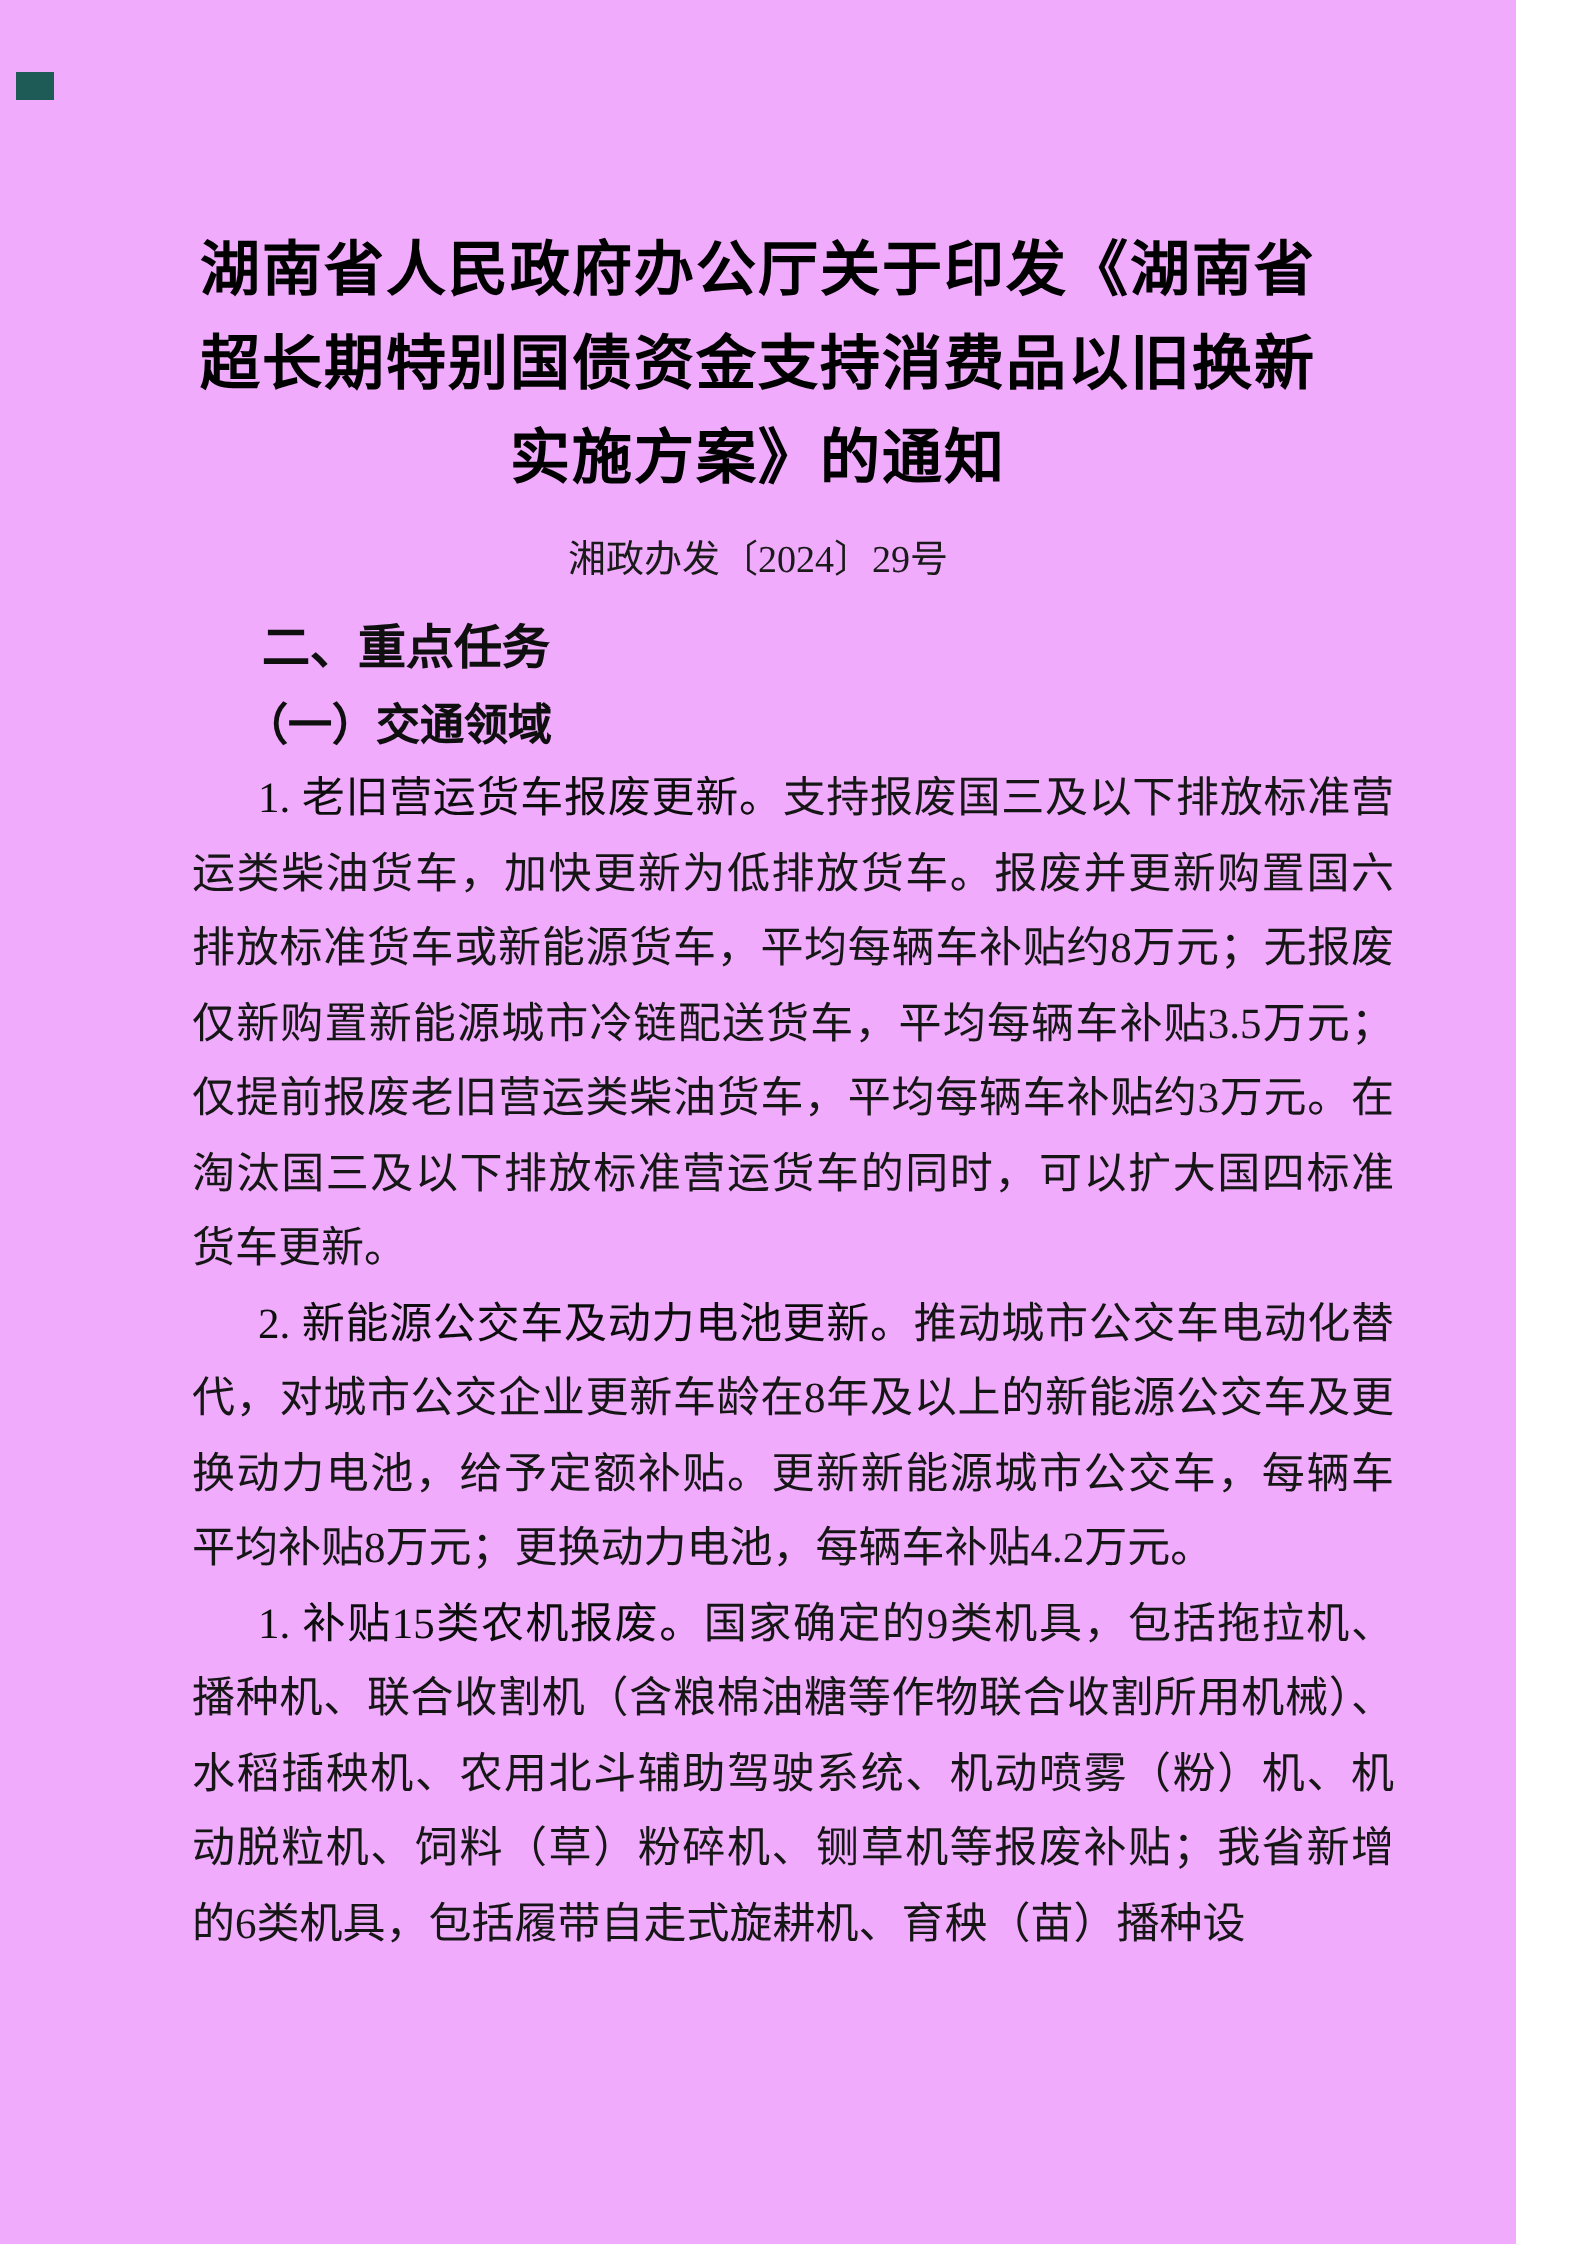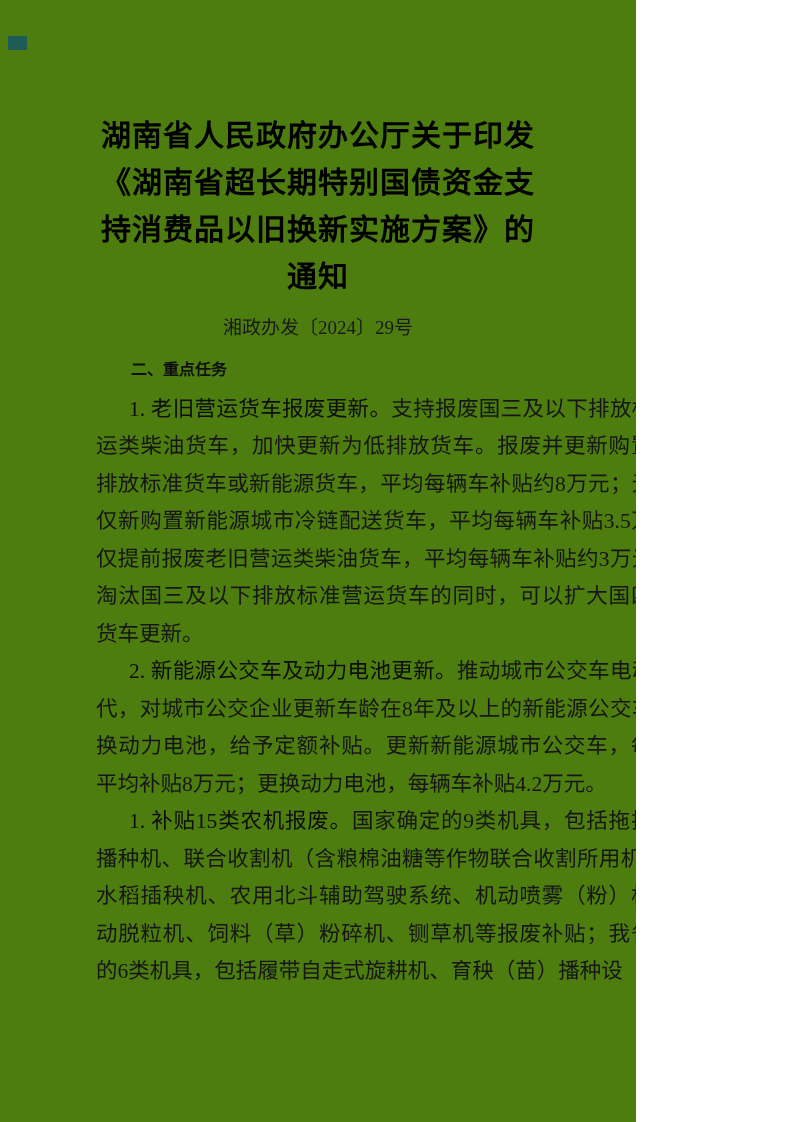--- a/index.html
+++ b/index.html
@@ -1,20 +1,20 @@
 <!DOCTYPE html>
 <html lang="zh-CN"><head>
 <meta charset="utf-8">
 <style>
   html, body { margin: 0; padding: 0; background: #ffffff; }
   .page {
     position: relative;
-    width: 636px;
+    width: 758px;
     height: 1122px;
-    background: #4d7c0f;
+    background: #f0abfc;
     overflow: hidden;
     color: #121212;
     font-family: "Liberation Serif", "DejaVu Serif", serif;
   }
   .corner-mark {
     position: absolute;
     left: 8px;
     top: 36px;
     width: 19px;
     height: 14px;
@@ -40,23 +40,23 @@
     font-family: "Liberation Serif", "DejaVu Serif", serif;
   }
   .content {
     margin: 12px 96px 0 96px;
     width: 601px;
     font-size: 21.5px;
     line-height: 37.5px;
   }
   .h-section {
     padding-left: 35px;
-    font-family: Liberation Mono, monospace;
+    font-family: Liberation Sans, sans-serif;
     font-weight: bold;
-    font-size: 16px;
+    font-size: 24px;
     line-height: 37.5px;
     color: #0f0f0f;
   }
   .h-sub {
     padding-left: 26px;
     font-weight: bold;
     font-size: 22px;
     line-height: 37.5px;
     color: #0f0f0f;
     font-family: "Liberation Serif", "DejaVu Serif", serif;
@@ -89,20 +89,21 @@
   <div class="corner-mark"></div>
 
   <h1 class="doc-title">湖南省人民政府办公厅关于印发《湖南省超长期特别国债资金支持消费品以旧换新实施方案》的通知</h1>
 
   <div class="doc-number">湘政办发〔2024〕29号</div>
 
   <div class="content">
 
     <div class="h-section">二、重点任务</div>
 
+    <div class="h-sub">（一）交通领域</div>
 
     <p class="para"><span class="lead">1. 老旧营运货车报废更新。</span><span>支持报废国三及以下排放标准营运类柴油货车，加快更新为低排放货车。报废并更新购置国六排放标准货车或新能源货车，平均每辆车补贴约8万元；无报废仅新购置新能源城市冷链配送货车，平均每辆车补贴3.5万元；仅提前报废老旧营运类柴油货车，平均每辆车补贴约3万元。在淘汰国三及以下排放标准营运货车的同时，可以扩大国四标准货车更新。</span></p>
 
     <p class="para"><span class="lead">2. 新能源公交车及动力电池更新。</span><span>推动城市公交车电动化替代，对城市公交企业更新车龄在8年及以上的新能源公交车及更换动力电池，给予定额补贴。更新新能源城市公交车，每辆车平均补贴8万元；更换动力电池，每辆车补贴4.2万元。</span></p>
 
 
     <p class="para"><span class="lead">1. 补贴15类农机报废。</span><span>国家确定的9类机具，包括拖拉机、播种机、联合收割机（含粮棉油糖等作物联合收割所用机械）、水稻插秧机、农用北斗辅助驾驶系统、机动喷雾（粉）机、机动脱粒机、饲料（草）粉碎机、铡草机等报废补贴；我省新增的6类机具，包括履带自走式旋耕机、育秧（苗）播种设</span></p>
 
   </div>
 

